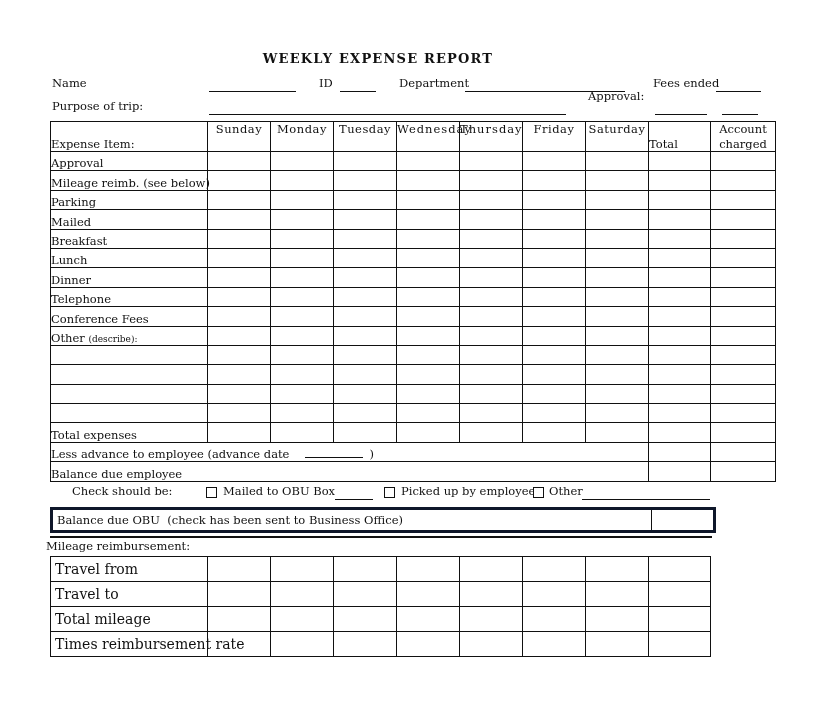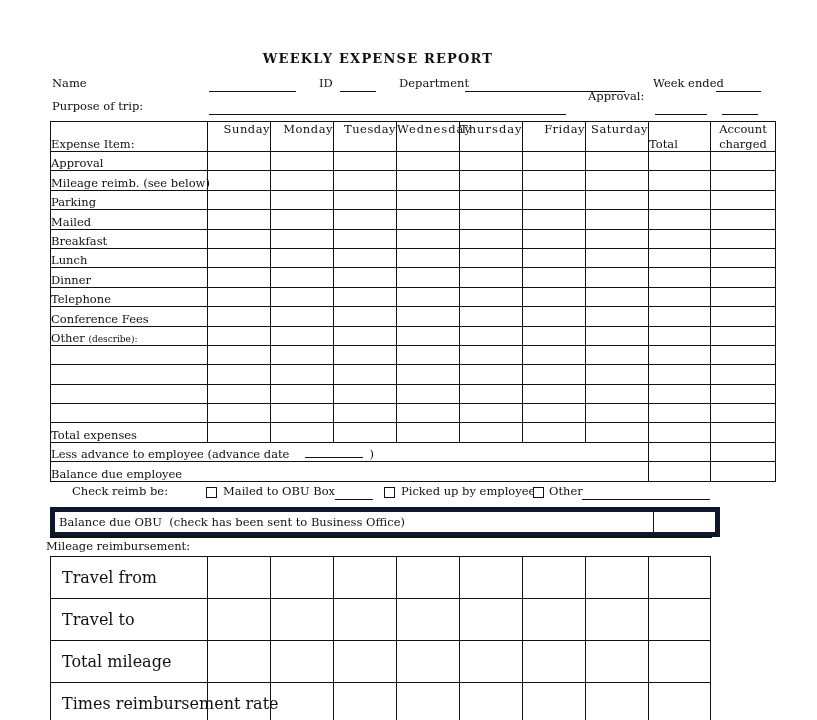--- a/index.html
+++ b/index.html
@@ -14,56 +14,56 @@
   #title{left:0;top:51px;width:756px;text-align:center;font-weight:bold;
          font-size:13px;letter-spacing:1.2px;}
   
   table{border-collapse:collapse;table-layout:fixed;}
   #expense-table{position:absolute;left:50px;top:121px;width:725px;}
   #expense-table td{border:1px solid #111;padding:0;font-size:11.5px;overflow:visible;}
   tr.hrow{height:30px;}
   tr.brow{height:19.4px;}
   tr.srow{height:19.5px;margin-left:43px;}
   td.item-hd{vertical-align:bottom;padding:0 0 2px 3px;}
-  td.day{vertical-align:top;text-align:right;font-size:10px;letter-spacing:.5px;padding-top:4px;}
+  td.day{vertical-align:top;text-align:center;font-size:10px;letter-spacing:.5px;padding-top:4px;}
   td.day.wd{text-align:left;padding-left:2px;padding-top:6px;font-size:8px;letter-spacing:1px;}
   td.day.wd span{white-space:nowrap;}
   td.tot-hd{vertical-align:bottom;text-align:left;font-size:10.5px;padding-bottom:2px;}
   td.acct-hd{vertical-align:middle;text-align:center;font-size:10.5px;line-height:1.25;}
   td.lbl{vertical-align:bottom;padding:0 0 1px 3px;white-space:nowrap;}
   td.lbl .note{font-size:9px;margin-top:6px;}
   tr.small-lbl td.lbl{font-size:9px;padding-bottom:3px;}
   tr.tiny-lbl td.lbl{font-size:8.5px;padding-bottom:4px;}
   td.ghost{border:none;}
   .inline-blank{display:inline-block;height:11px;border-bottom:1px solid #111;vertical-align:baseline;}
   
   .ckbox{position:absolute;width:9px;height:9px;border:1px solid #111;background:#fff;}
   
-  #obu-box{left:50px;top:507px;width:660px;height:20px;border:5px solid #0f172a;}
+  #obu-box{left:50px;top:507px;width:660px;height:20px;border:3px solid #0f172a;}
   #obu-cell{position:absolute;right:0;top:0;width:61px;height:100%;border-left:1px solid #111;}
   #obu-text{position:absolute;left:4px;top:3px;font-size:11.5px;white-space:nowrap;}
   #divider{left:50px;top:536px;width:662px;height:2px;background:#111;}
   
   #mileage-table{position:absolute;left:50px;top:556px;width:660px;}
-  #mileage-table td{border:1px solid #111;padding:11px;font-size:16px;}
+  #mileage-table td{border:1px solid #111;padding:4px;font-size:14px;}
 </style>
 </head>
 <body>
 
 <div id="page">
 
   <div id="title" class="abs">WEEKLY EXPENSE REPORT</div>
 
   <span class="abs lab" style="left:52px;top:76px;">Name</span>
   <span class="blank" style="left:209px;top:91px;width:87px;"></span>
   <span class="abs lab" style="left:319px;top:76px;">ID</span>
   <span class="blank" style="left:340px;top:91px;width:36px;"></span>
   <span class="abs lab" style="left:399px;top:76px;">Department</span>
   <span class="blank" style="left:465px;top:91px;width:160px;"></span>
-  <span class="abs lab" style="left:653px;top:76px;">Week ended</span>
+  <span class="abs lab" style="left:653px;top:76px;">Fees ended</span>
   <span class="blank" style="left:716px;top:91px;width:45px;"></span>
 
   <span class="abs lab" style="left:52px;top:99px;">Purpose of trip:</span>
   <span class="blank" style="left:209px;top:114px;width:357px;"></span>
   <span class="abs lab" style="left:588px;top:89px;">Approval:</span>
   <span class="blank" style="left:655px;top:114px;width:52px;"></span>
   <span class="blank" style="left:722px;top:114px;width:36px;"></span>
 
   <table id="expense-table">
     <colgroup>
@@ -284,21 +284,21 @@
       <td class="ghost"></td>
     </tr>
     <tr class="srow">
       <td class="lbl" colspan="8">Balance due employee</td>
       <td></td>
       <td class="ghost"></td>
     </tr>
   </tbody>
     </table>
 
-  <span class="abs lab" style="left:72px;top:484px;">Check reimb be:</span>
+  <span class="abs lab" style="left:72px;top:484px;">Check should be:</span>
   <span class="ckbox" style="left:206px;top:487px;"></span>
   <span class="abs lab" style="left:223px;top:484px;">Mailed to OBU Box</span>
   <span class="blank" style="left:335px;top:499px;width:38px;"></span>
   <span class="ckbox" style="left:384px;top:487px;"></span>
   <span class="abs lab" style="left:401px;top:484px;">Picked up by employee</span>
   <span class="ckbox" style="left:533px;top:487px;"></span>
   <span class="abs lab" style="left:549px;top:484px;">Other</span>
   <span class="blank" style="left:582px;top:499px;width:128px;"></span>
 
   <div id="obu-box" class="abs">

